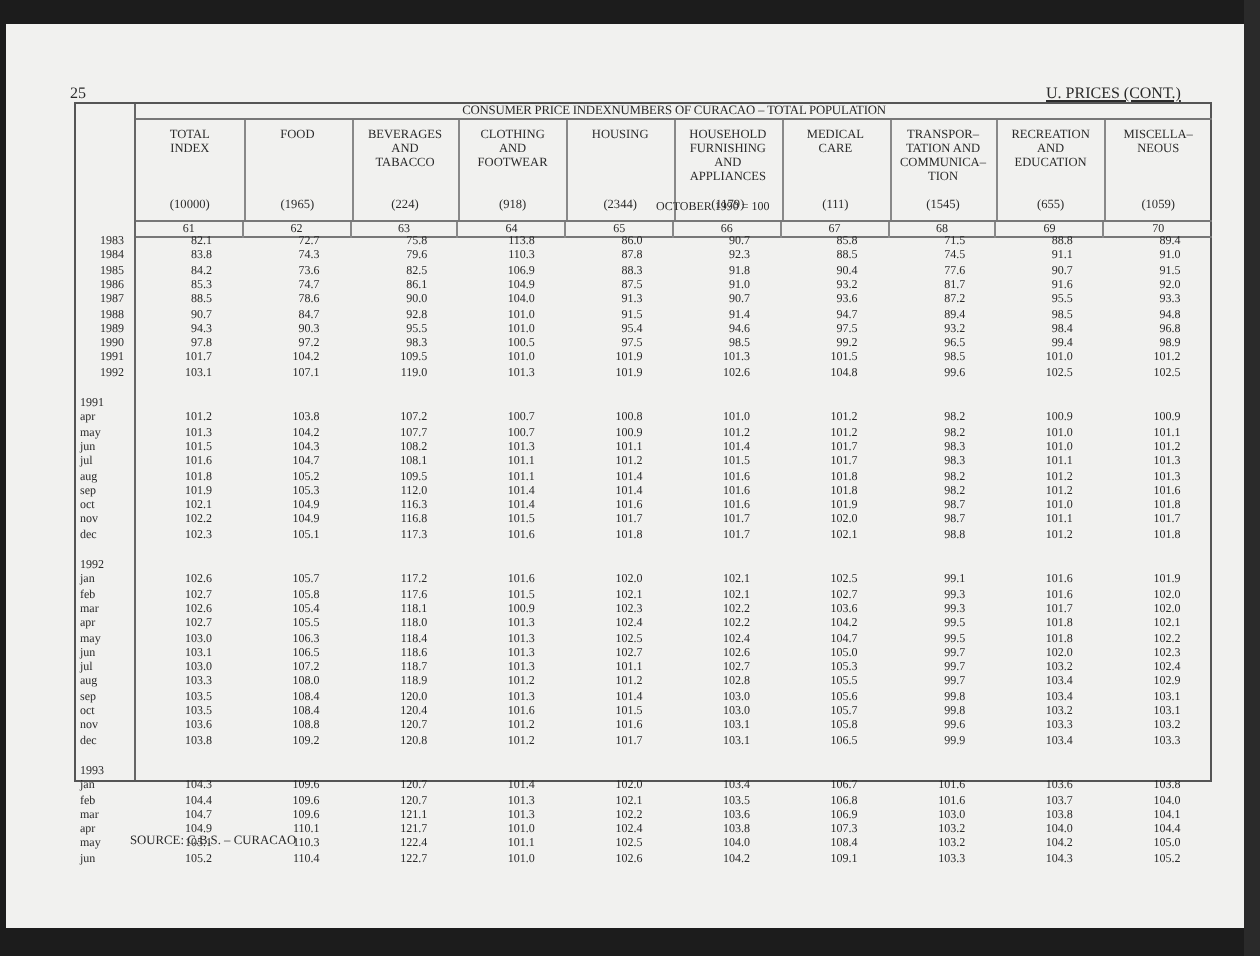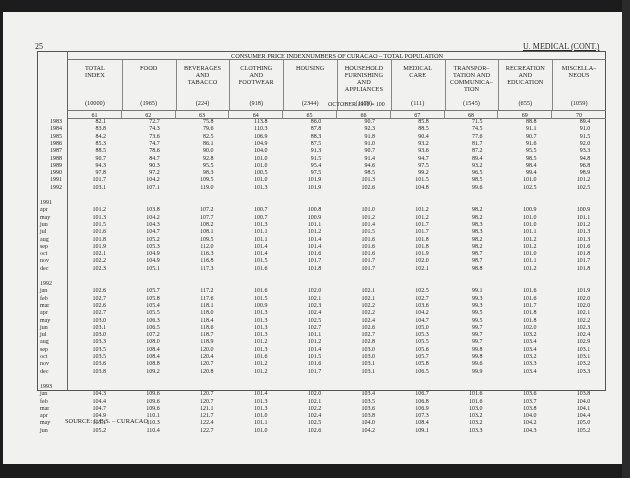--- a/index.html
+++ b/index.html
@@ -31,21 +31,21 @@
   .num-cell:last-child { border-right: none; }
   .row-label { position: absolute; font-size: 6px; line-height: 7.3px; }
   .val { position: absolute; font-size: 6px; line-height: 7.3px; text-align: right; width: 30px; }
   .source { position: absolute; left: 62px; top: 405px; font-size: 6.4px; }
 </style>
 </head>
 <body>
 
 <div class="page">
   <div class="page-num">25</div>
-  <div class="section-title">U. MEDICAL (CONT.)</div>
+  <div class="section-title">U. PRICES (CONT.)</div>
 
   <div class="frame" id="frame">
     <div class="stub"></div>
     <div class="tbl-title-row">CONSUMER PRICE INDEXNUMBERS OF CURACAO – TOTAL POPULATION</div>
     <div id="heads">
         <div class="col-head" style="left: 30px; width: 53.8px;">
           <div class="lbl" style="white-space: pre-line;">TOTAL
 INDEX</div>
           <div class="wt">(10000)</div>
         </div>

